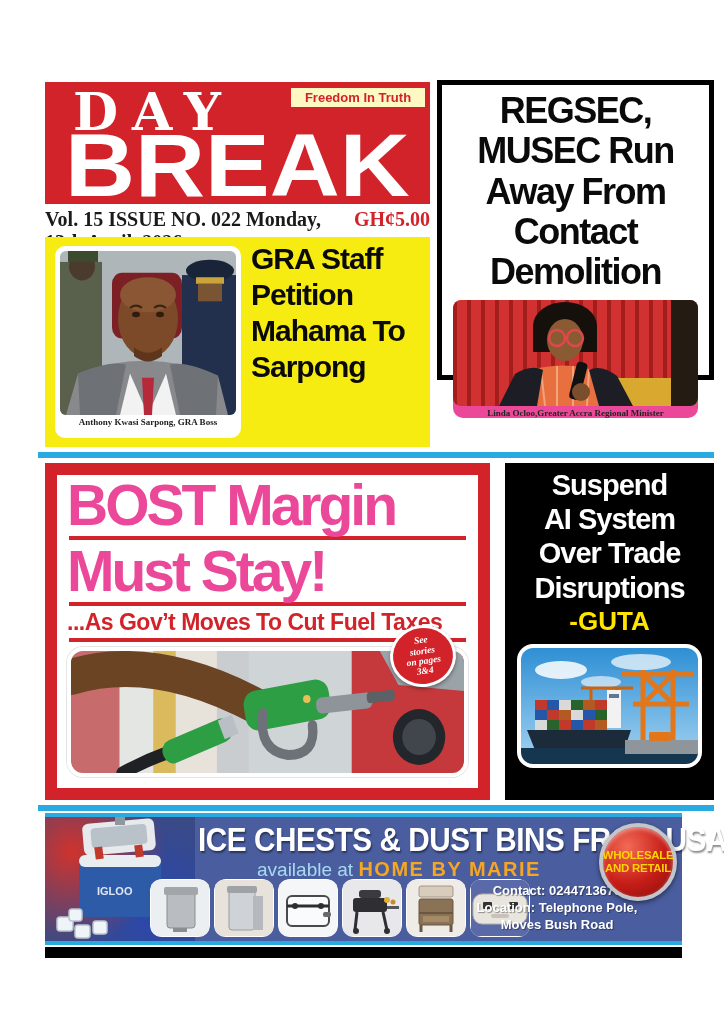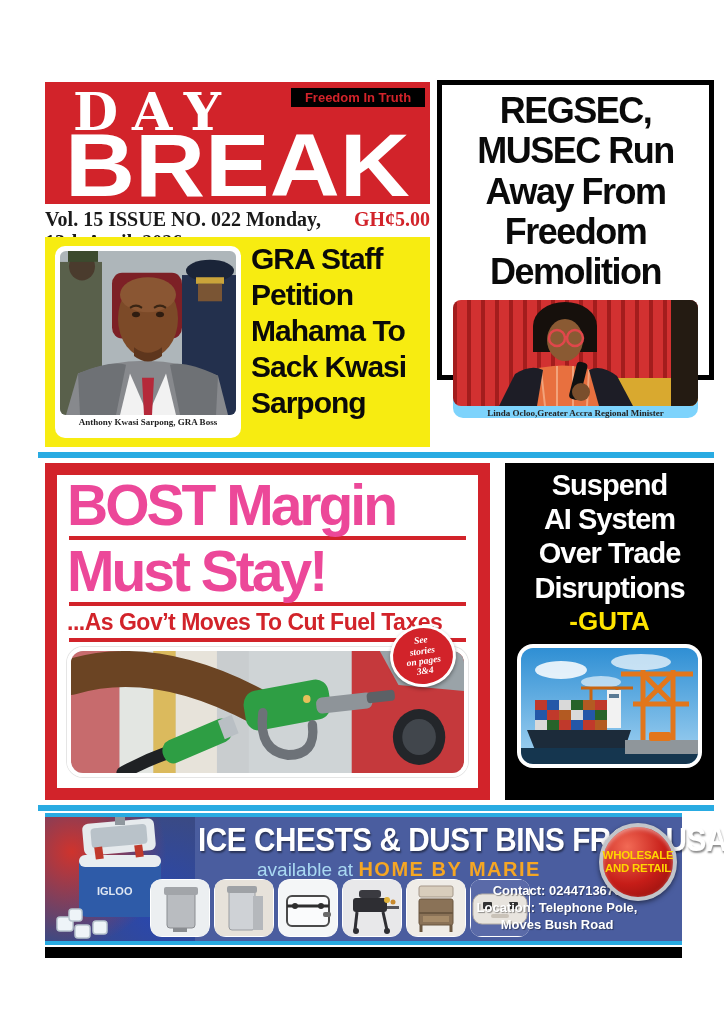--- a/index.html
+++ b/index.html
@@ -2,35 +2,35 @@
 <html><head>
 <meta charset="utf-8">
 <style>
   * { margin:0; padding:0; box-sizing:border-box; }
   html,body { background:#fff; }
   body { font-family:"Liberation Sans", sans-serif; }
   .page { position:relative; width:724px; height:1024px; background:#ffffff; overflow:hidden; margin:0 auto; }
 
   
   .masthead { position:absolute; left:45px; top:82px; width:385px; height:122px; background:#d2232a; }
-  .tagline { position:absolute; right:5px; top:6px; width:134px; height:19px; background:#000000;
+  .tagline { position:absolute; right:5px; top:6px; width:134px; height:19px; background:#fef9c3;
              color:#d2232a; font-weight:bold; font-size:13px; line-height:19px; text-align:center; }
   .title-day { position:absolute; left:28px; top:4px; color:#ffffff; font-family:"DejaVu Serif", serif;
                font-weight:bold; font-size:52px; letter-spacing:14px; line-height:1.0; }
   .title-break { position:absolute; left:20px; bottom:-6px; color:#ffffff; font-weight:bold;
                  font-size:97px; line-height:1.0; letter-spacing:0px; transform:scaleY(0.92); transform-origin:bottom left; white-space:nowrap; }
   .dateline { position:absolute; left:45px; top:208px; width:385px; display:flex; justify-content:space-between;
               font-family:"Liberation Serif", serif; font-weight:bold; font-size:20px; color:#1a1a1a; }
   .price { color:#d2232a; }
 
   
   .regsec { position:absolute; left:437px; top:80px; width:277px; height:300px; background:#ffffff; border:5px solid #000; }
   .regsec-headline { margin-top:6px; text-align:center; font-weight:bold; font-size:36px; line-height:1.12;
                      letter-spacing:-1.5px; color:#0a0a0a; }
-  .regsec-photoframe { margin:7px auto 0; width:245px; background:#7dd3fc; border-radius:10px; }
+  .regsec-photoframe { margin:7px auto 0; width:245px; background:#ec4899; border-radius:10px; }
   .regsec-photo { width:245px; height:106px; border-radius:8px; overflow:hidden; display:block; }
   .photo-caption { font-family:"Liberation Serif", serif; font-weight:bold; font-size:9px; color:#222;
                    text-align:center; margin-top:2px; }
 
   
   .gra { position:absolute; left:45px; top:237px; width:385px; height:210px; background:#f7ec11; }
   .gra-photoframe { position:absolute; left:10px; top:9px; width:186px; height:192px; background:#ffffff;
                     border-radius:10px; padding:5px; }
   .gra-photo { width:176px; height:164px; border-radius:6px; overflow:hidden; display:block; }
   .gra-headline { position:absolute; left:206px; top:4px; right:6px; font-weight:bold; font-size:30px;
@@ -108,21 +108,21 @@
   <div class="dateline">
     <span>Vol. 15  ISSUE NO. 022  Monday, 13th April, 2026</span>
     <span class="price">GH¢5.00</span>
   </div>
 
   <div class="regsec">
     <div class="regsec-headline">
       <div>REGSEC,</div>
       <div>MUSEC Run</div>
       <div>Away From</div>
-      <div>Freedom</div>
+      <div>Contact</div>
       <div>Demolition</div>
     </div>
     <div class="regsec-photoframe">
       <svg class="regsec-photo" viewBox="0 0 245 106" preserveAspectRatio="none">
         <defs>
           <pattern id="corrug" width="14" height="106" patternUnits="userSpaceOnUse">
             <rect width="14" height="106" fill="#d23131"></rect>
               <rect width="4" height="106" fill="#a31d1d"></rect>
           </pattern>
         </defs>
@@ -170,21 +170,20 @@
         <path d="M74,88 Q88,98 102,88 L102,96 Q88,106 74,96 Z" fill="#5e361d"></path>
         <path d="M18,112 Q50,100 66,104 L56,150 L20,150 Z" fill="#6e7175"></path>
         <path d="M158,114 Q126,100 110,104 L120,150 L156,150 Z" fill="#6e7175"></path>
       </svg>
       <div class="photo-caption">Anthony Kwasi Sarpong, GRA Boss</div>
     </div>
     <div class="gra-headline">
       <div>GRA Staff</div>
       <div>Petition</div>
       <div>Mahama To</div>
-      <div>Sack Kwasi</div>
       <div>Sarpong</div>
     </div>
   </div>
 
   <div class="divider top"></div>
 
   <div class="bost">
     <div class="bost-inner">
       <div class="bost-h">BOST Margin</div>
       <div class="redrule"></div>

